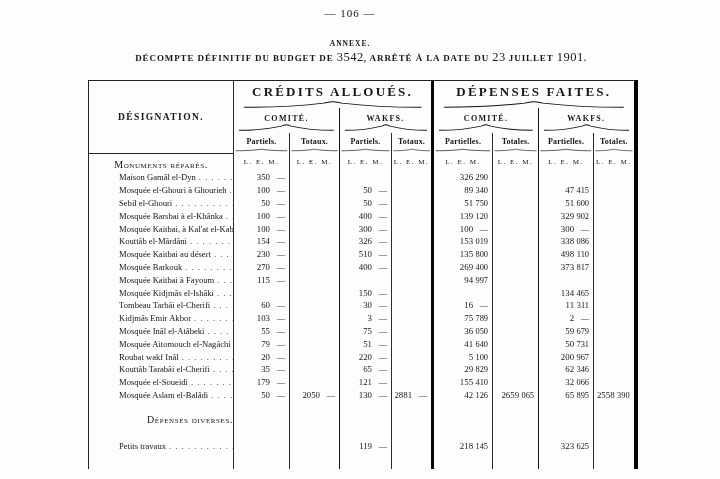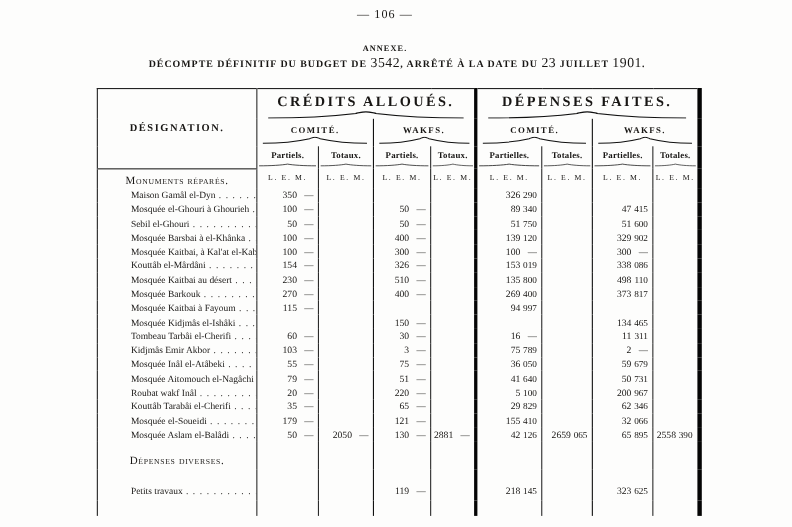--- a/index.html
+++ b/index.html
@@ -59,21 +59,21 @@
 
   td.sec { font-variant:small-caps; text-align:center; font-size:10px;
     letter-spacing:0.6px; font-weight:normal; }
   .h4 td.sec { vertical-align:bottom; padding-bottom:1px; }
 
   tr.body-row td { height:12.8px; }
   td.num { text-align:right; font-size:8.8px; white-space:nowrap; overflow:hidden; }
   td.num .le { display:inline-block; }
   td.num .m  { display:inline-block; width:15px; text-align:right; padding-right:4px;
     font-size:8.4px; }
-  tr.section-row td { height:24px; vertical-align:bottom; padding-bottom:2px; }
+  tr.section-row td { height:24px; vertical-align:bottom; padding-bottom:2px;text-align:right; }
   tr.last-row td { height:24px; vertical-align:bottom; padding-bottom:4px; }
   tr.spacer td { height:14px; }
 </style>
 </head>
 <body>
 
 <div class="page">
 
   <div class="pgnum">— 106 —</div>
   <div class="annexe">ANNEXE.</div>

